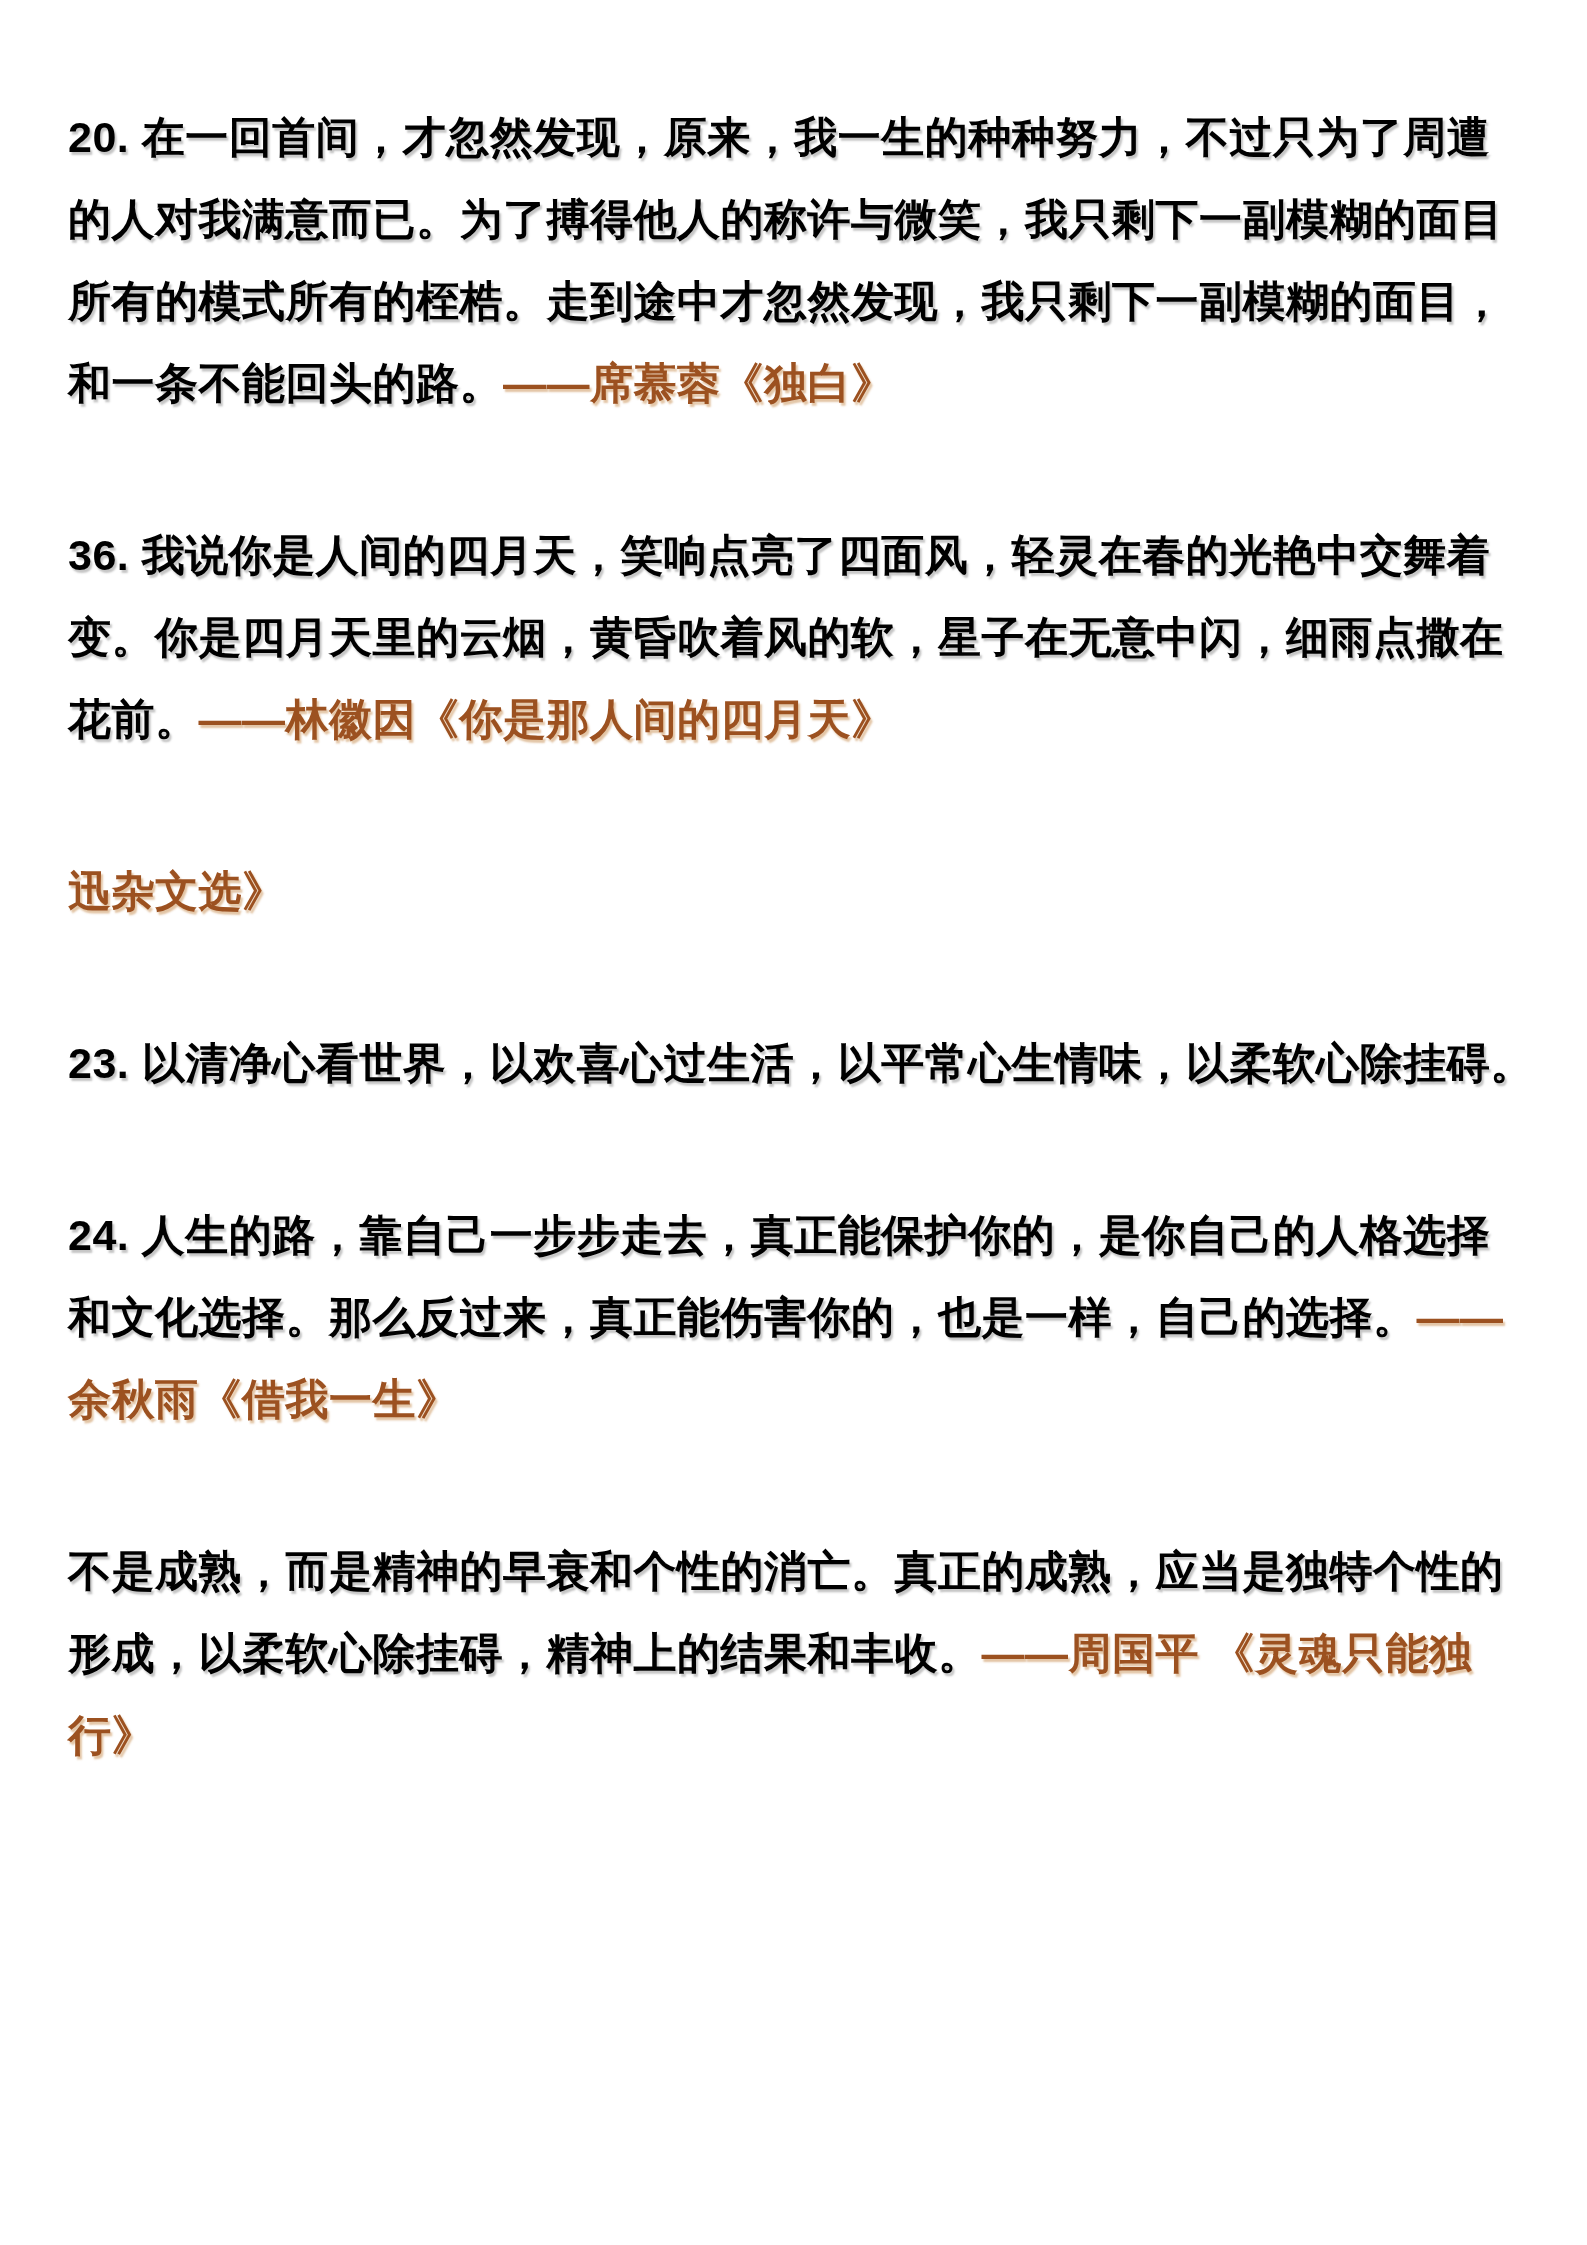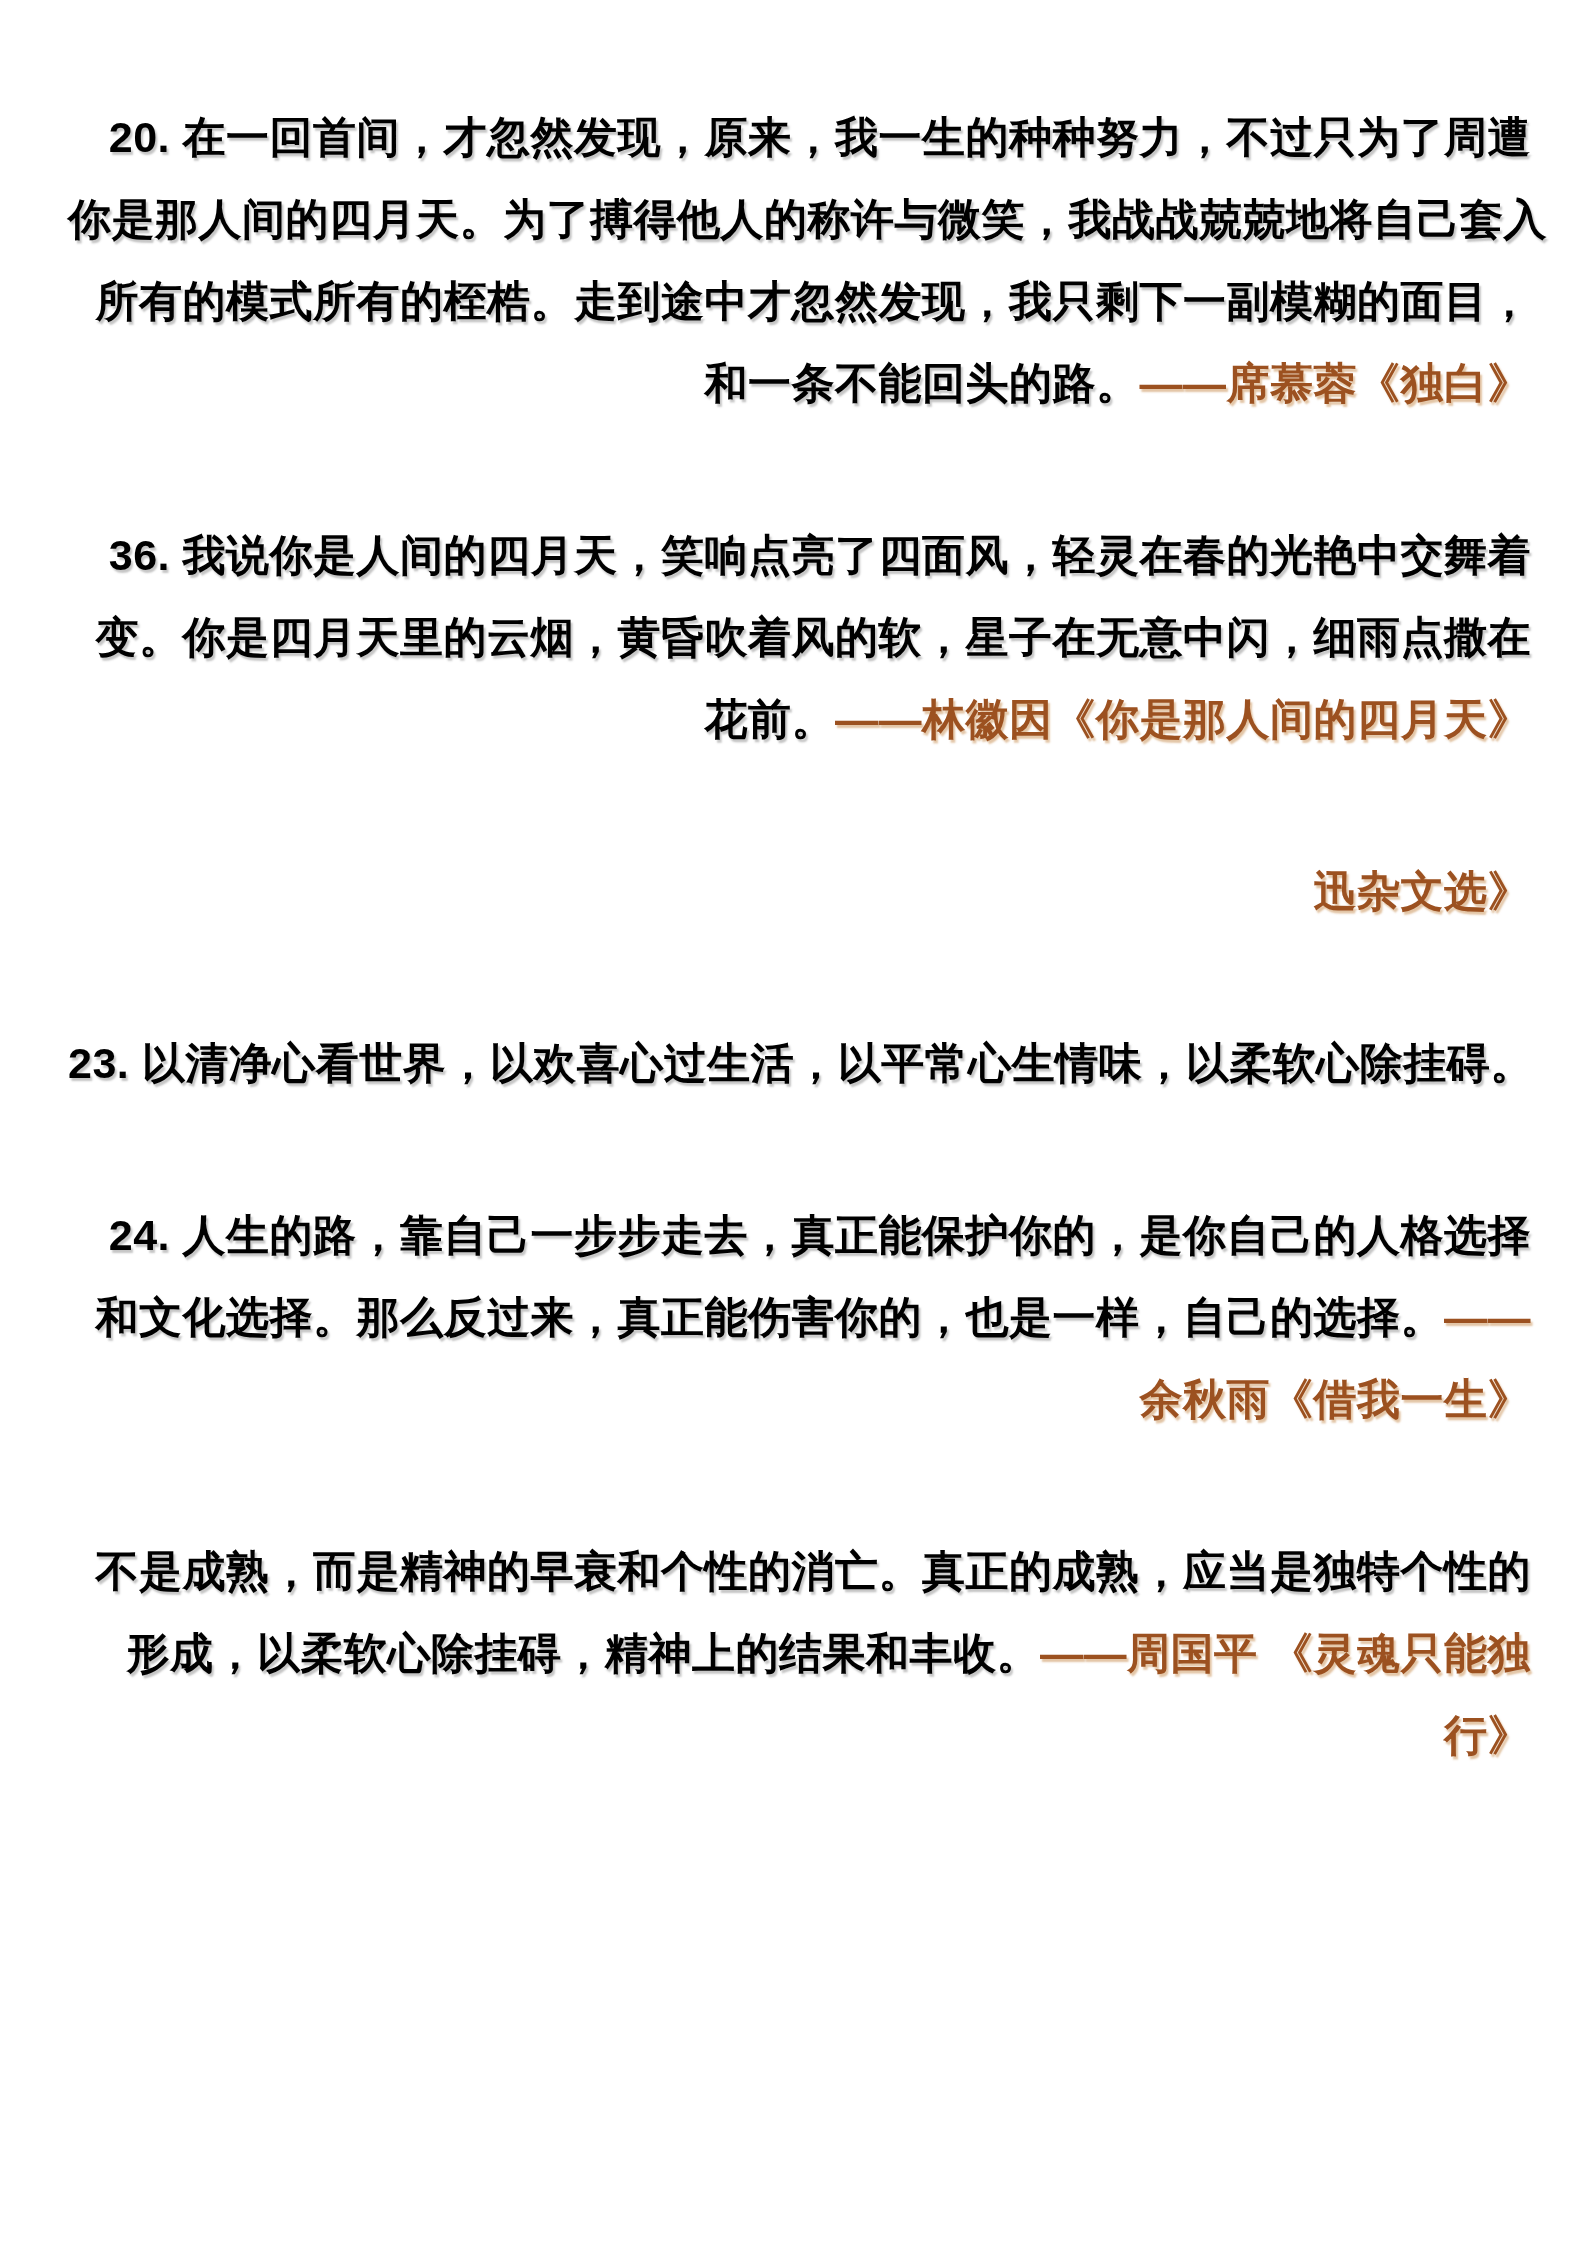--- a/index.html
+++ b/index.html
@@ -15,21 +15,20 @@
     font-weight: 700;
     color: var(--text-color, #000000);
     overflow: hidden;
   }
   main.page {
     box-sizing: border-box;
     padding: 96px 56px 0 68px;
   }
   .quote {
     margin: 0 0 90px 0;
-    text-align: right;
   }
   .line {
     font-size: 43px;
     line-height: 82px;
     letter-spacing: 0.5px;
     white-space: nowrap;
     text-shadow: 2px 3px 2px rgba(110, 110, 110, 0.40);
   }
   .seg {
     color: var(--text-color, #000000);
@@ -39,21 +38,21 @@
     text-shadow: 2px 3px 2px rgba(210, 165, 115, 0.65);
   }
 </style>
 </head>
 <body style="--text-color: #000000; --accent-color: #9C5120; background: rgb(255, 255, 255);">
 
 <main class="page">
   <section id="quote-list">
       <div class="quote">
         <div class="line"><span class="seg">20. 在一回首间，才忽然发现，原来，我一生的种种努力，不过只为了周遭</span></div>
-        <div class="line"><span class="seg">你是那人间的四月天。为了搏得他人的称许与微笑，我战战兢兢地将自己套入</span></div>
+        <div class="line"><span class="seg">的人对我满意而已。为了搏得他人的称许与微笑，我只剩下一副模糊的面目</span></div>
         <div class="line"><span class="seg">所有的模式所有的桎梏。走到途中才忽然发现，我只剩下一副模糊的面目，</span></div>
         <div class="line"><span class="seg">和一条不能回头的路。</span><span class="seg accent">——席慕蓉《独白》</span></div>
       </div>
       <div class="quote">
         <div class="line"><span class="seg">36. 我说你是人间的四月天，笑响点亮了四面风，轻灵在春的光艳中交舞着</span></div>
         <div class="line"><span class="seg">变。你是四月天里的云烟，黄昏吹着风的软，星子在无意中闪，细雨点撒在</span></div>
         <div class="line"><span class="seg">花前。</span><span class="seg accent">——林徽因《你是那人间的四月天》</span></div>
       </div>
       <div class="quote">
         <div class="line"><span class="seg accent">迅杂文选》</span></div>

